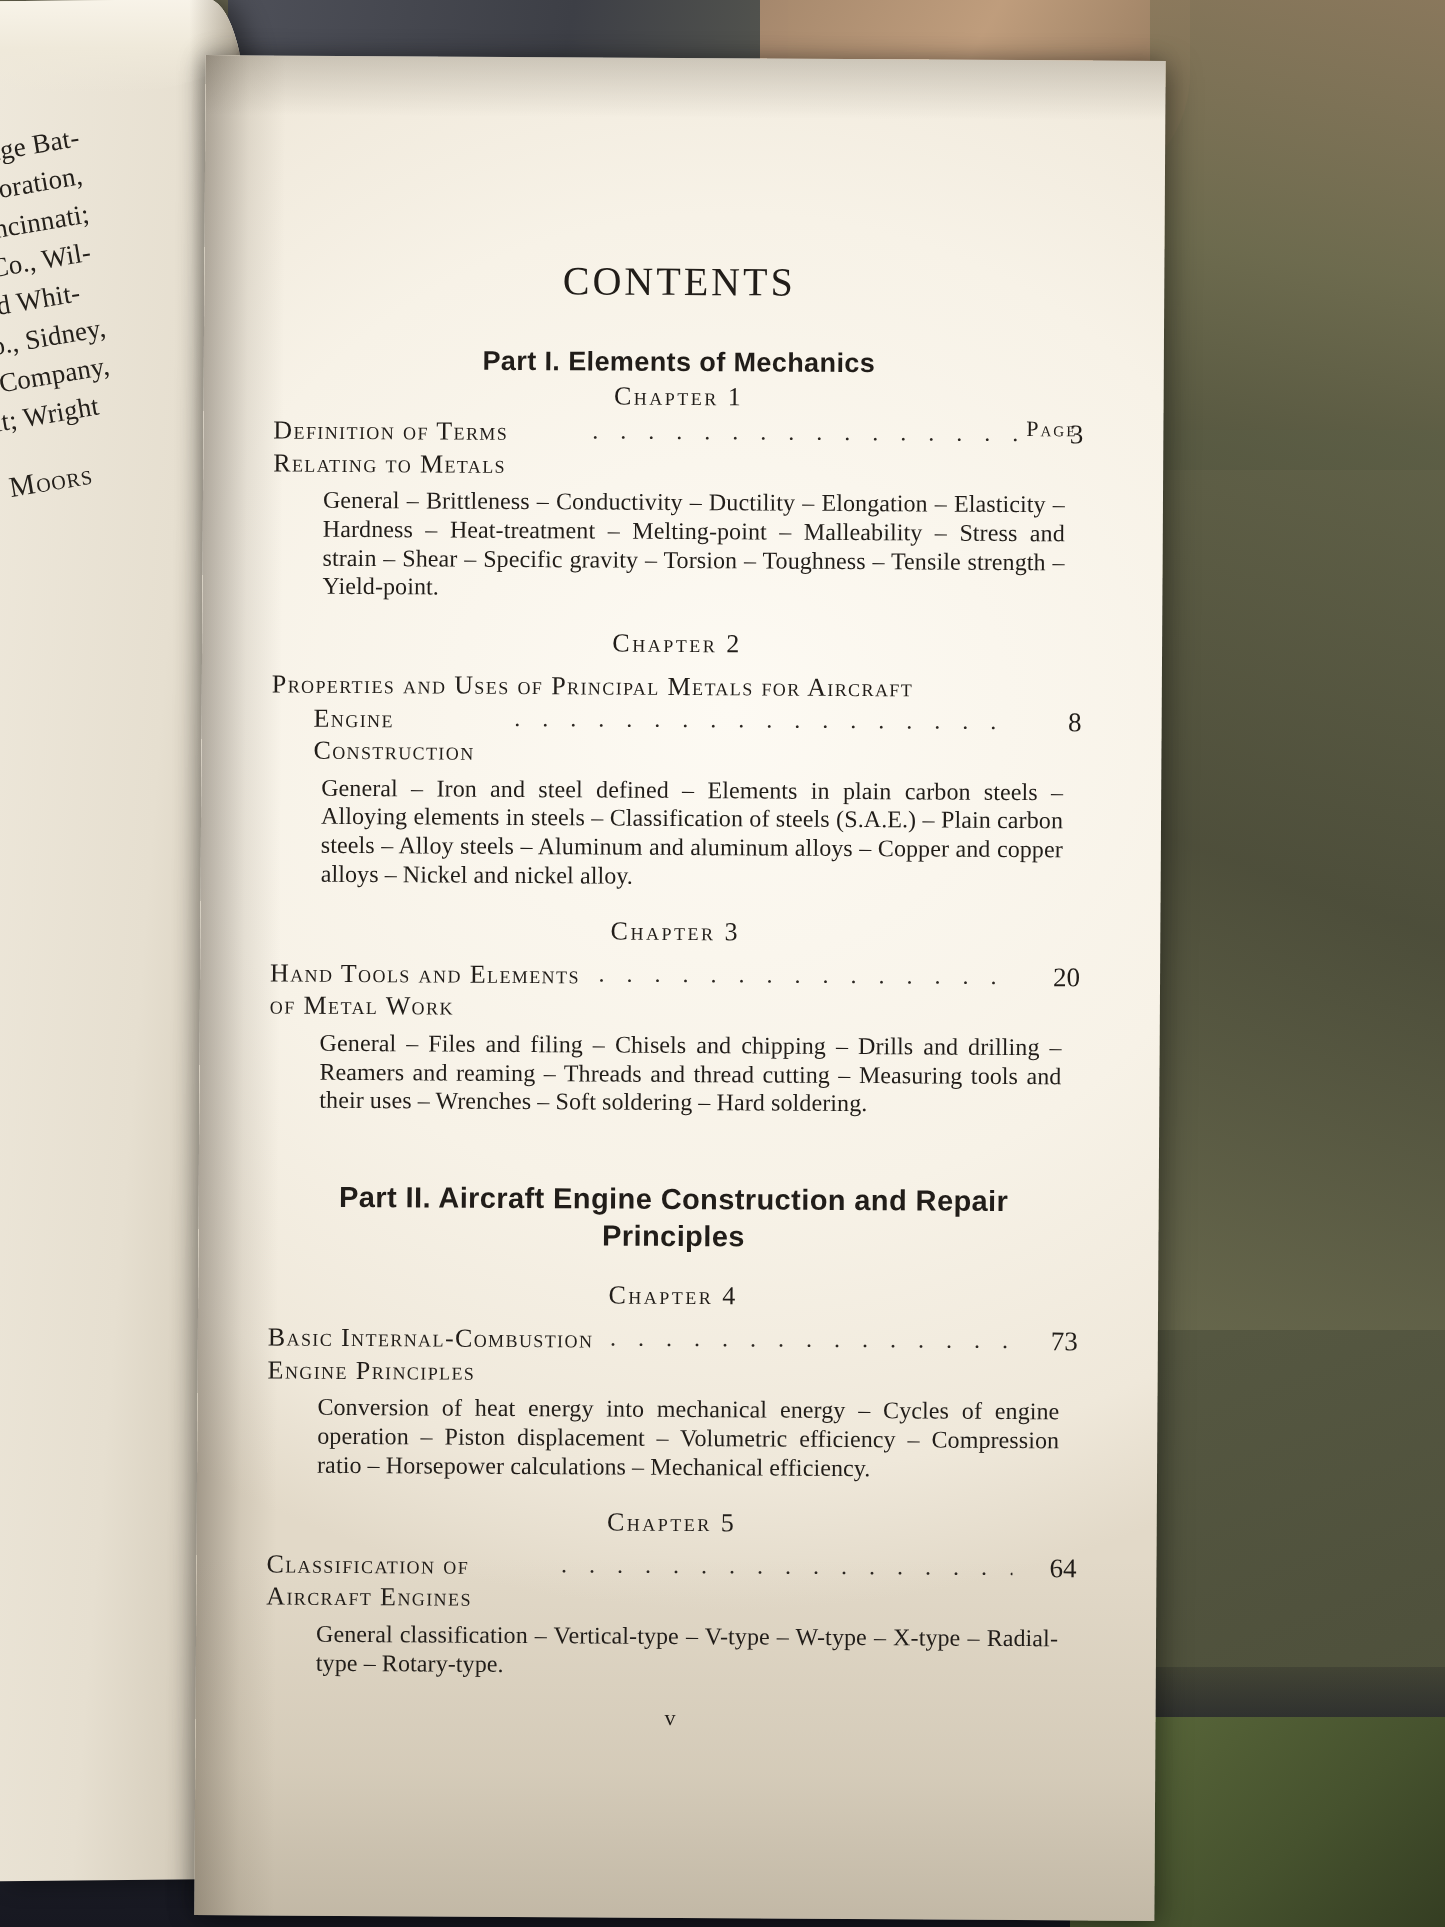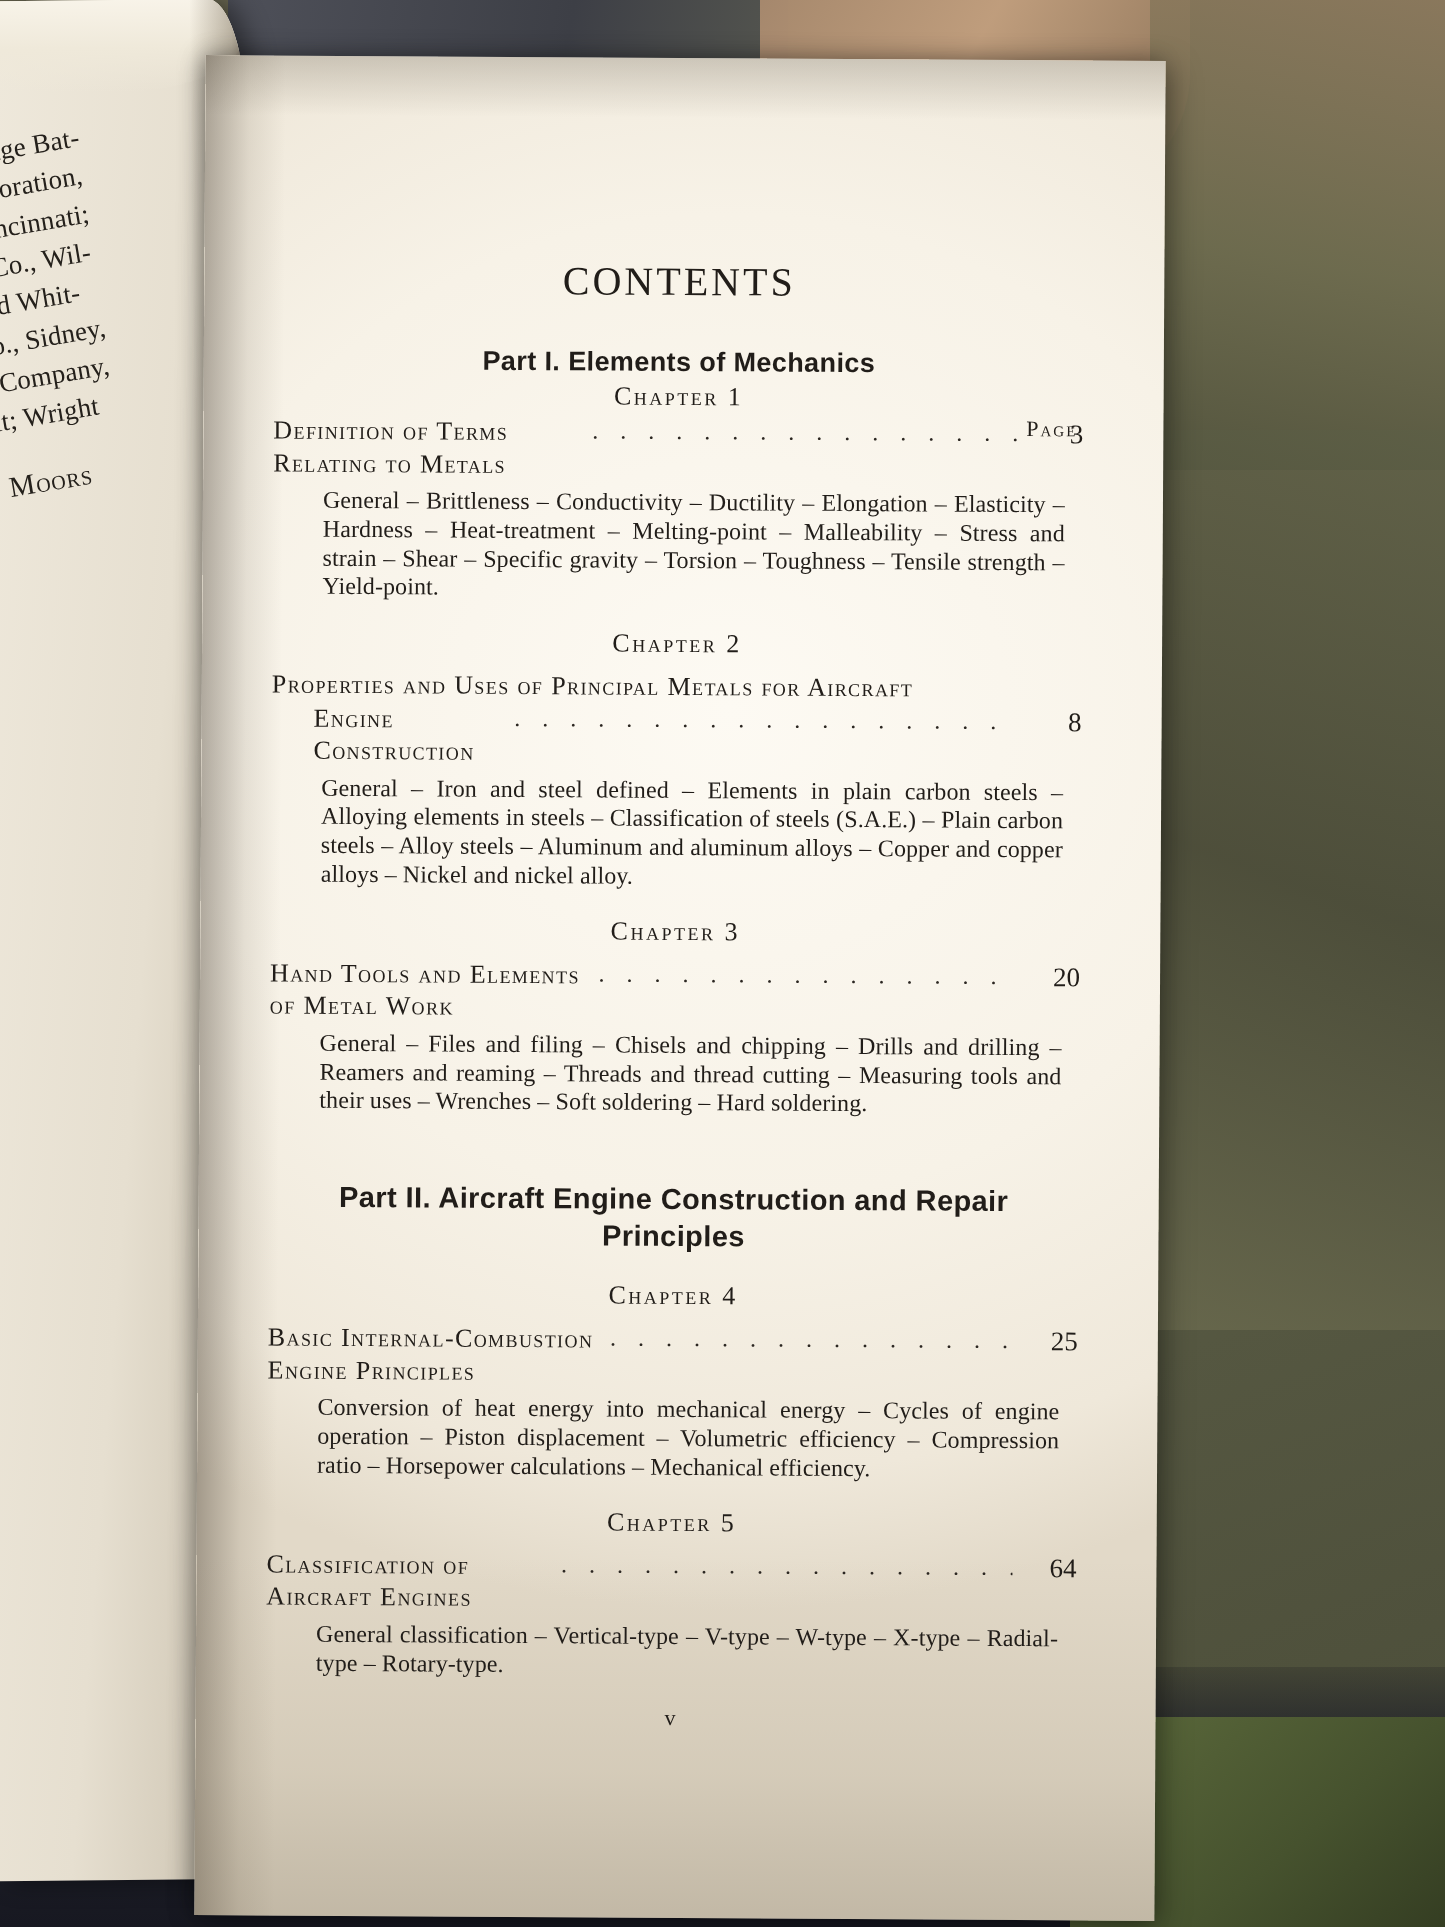--- a/index.html
+++ b/index.html
@@ -311,21 +311,21 @@
         </div>
         <div class="desc">General – Files and filing – Chisels and chipping – Drills and drilling – Reamers and reaming – Threads and thread cutting – Measuring tools and their uses – Wrenches – Soft soldering – Hard soldering.</div>
 
         <div class="part-heading two">Part II.   Aircraft Engine Construction and Repair Principles</div>
 
         <div class="chapter-label">Chapter 4</div>
 
         <div class="entry">
           <span class="entry-title">Basic Internal-Combustion Engine Principles</span>
           <span class="entry-dots">. . . . . . . . . . . . . . . . . . . . . . . .</span>
-          <span class="entry-page">25</span>
+          <span class="entry-page">73</span>
         </div>
         <div class="desc">Conversion of heat energy into mechanical energy – Cycles of engine operation – Piston displacement – Volumetric efficiency – Compression ratio – Horsepower calculations – Mechanical efficiency.</div>
 
         <div class="chapter-label">Chapter 5</div>
 
         <div class="entry">
           <span class="entry-title">Classification of Aircraft Engines</span>
           <span class="entry-dots">. . . . . . . . . . . . . . . . . . . . . . . .</span>
           <span class="entry-page">64</span>
         </div>

